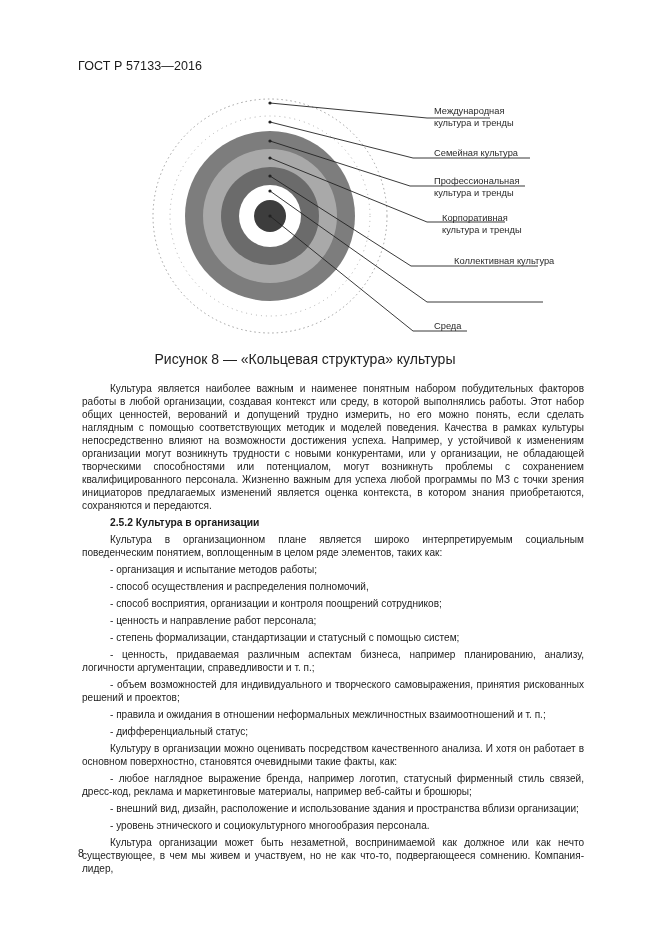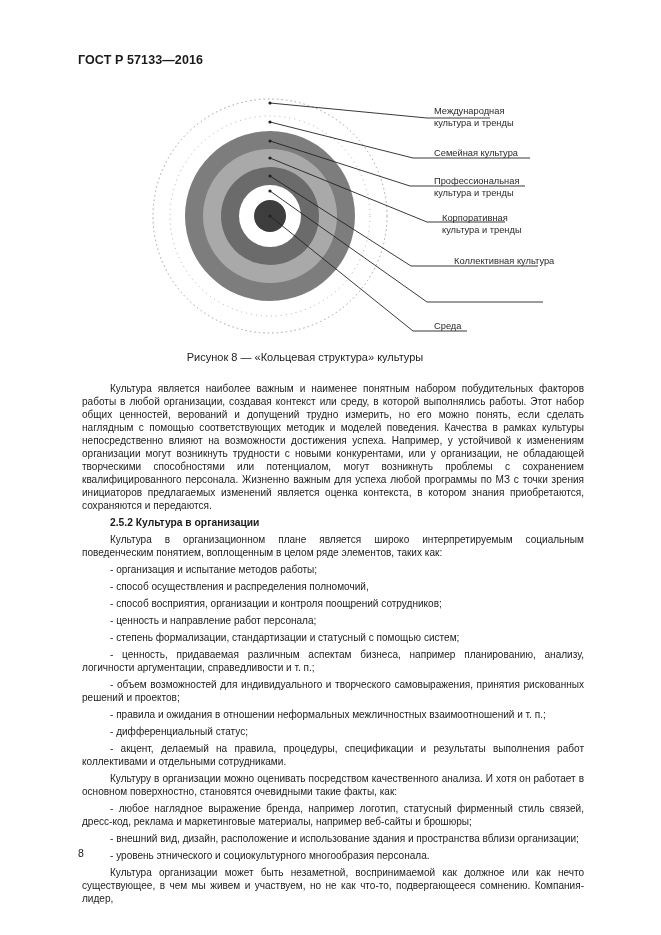--- a/index.html
+++ b/index.html
@@ -1,22 +1,22 @@
 <!DOCTYPE html>
 <html><head>
 <meta charset="utf-8">
 <style>
   html, body { margin: 0; padding: 0; background: #ffffff; }
   body { width: 661px; height: 935px; position: relative; overflow: hidden;
          font-family: "Liberation Sans", sans-serif; color: #1a1a1a; }
-  .header { position: absolute; left: 78px; top: 53px; font-size: 12.5px; font-weight: bold; letter-spacing: 0.1px; }
+  .header { position: absolute; left: 78px; top: 59px; font-size: 12.5px; font-weight: normal; letter-spacing: 0.1px; }
   .figure { position: absolute; left: 0; top: 0; width: 557px; height: 345px; }
   .figure svg { position: absolute; left: 0; top: 0; }
   .label { position: absolute; font-size: 9.3px; line-height: 12px; color: #2a2a2a; white-space: nowrap; }
-  .caption { position: absolute; left: 0; width: 610px; top: 351px; text-align: center; font-size: 11px; color: #222; }
+  .caption { position: absolute; left: 0; width: 610px; top: 351px; text-align: center; font-size: 14px; color: #222; }
   .body-text { position: absolute; left: 78px; top: 378px; width: 510px; font-size: 10.05px; line-height: 13.0px; color: #1c1c1c; }
   .body-text p { margin: 4px; text-align: justify; }
   .indent { text-indent: 28px; }
   .li { text-indent: 28px; }
   .section-title { font-weight: bold; text-indent: 28px; font-size: 10.3px; }
   .page-num { position: absolute; left: 78px; top: 847px; font-size: 10.5px; }
 </style>
 </head>
 <body>
 
@@ -85,21 +85,20 @@
   <p class="indent">Культура в организационном плане является широко интерпретируемым социальным поведенческим понятием, воплощенным в целом ряде элементов, таких как:</p>
   <p class="li">- организация и испытание методов работы;</p>
   <p class="li">- способ осуществления и распределения полномочий,</p>
   <p class="li">- способ восприятия, организации и контроля поощрений сотрудников;</p>
   <p class="li">- ценность и направление работ персонала;</p>
   <p class="li">- степень формализации, стандартизации и статусный с помощью систем;</p>
   <p class="li">- ценность, придаваемая различным аспектам бизнеса, например планированию, анализу, логичности аргументации, справедливости и т. п.;</p>
   <p class="li">- объем возможностей для индивидуального и творческого самовыражения, принятия рискованных решений и проектов;</p>
   <p class="li">- правила и ожидания в отношении неформальных межличностных взаимоотношений и т. п.;</p>
   <p class="li">- дифференциальный статус;</p>
-  <p class="li">- акцент, делаемый на правила, процедуры, спецификации и результаты выполнения работ коллективами и отдельными сотрудниками.</p>
   <p class="indent">Культуру в организации можно оценивать посредством качественного анализа. И хотя он работает в основном поверхностно, становятся очевидными такие факты, как:</p>
   <p class="li">- любое наглядное выражение бренда, например логотип, статусный фирменный стиль связей, дресс-код, реклама и маркетинговые материалы, например веб-сайты и брошюры;</p>
   <p class="li">- внешний вид, дизайн, расположение и использование здания и пространства вблизи организации;</p>
   <p class="li">- уровень этнического и социокультурного многообразия персонала.</p>
   <p class="indent">Культура организации может быть незаметной, воспринимаемой как должное или как нечто существующее, в чем мы живем и участвуем, но не как что-то, подвергающееся сомнению. Компания-лидер,</p>
 </div>
 
 <div class="page-num">8</div>
 
 </body></html>

